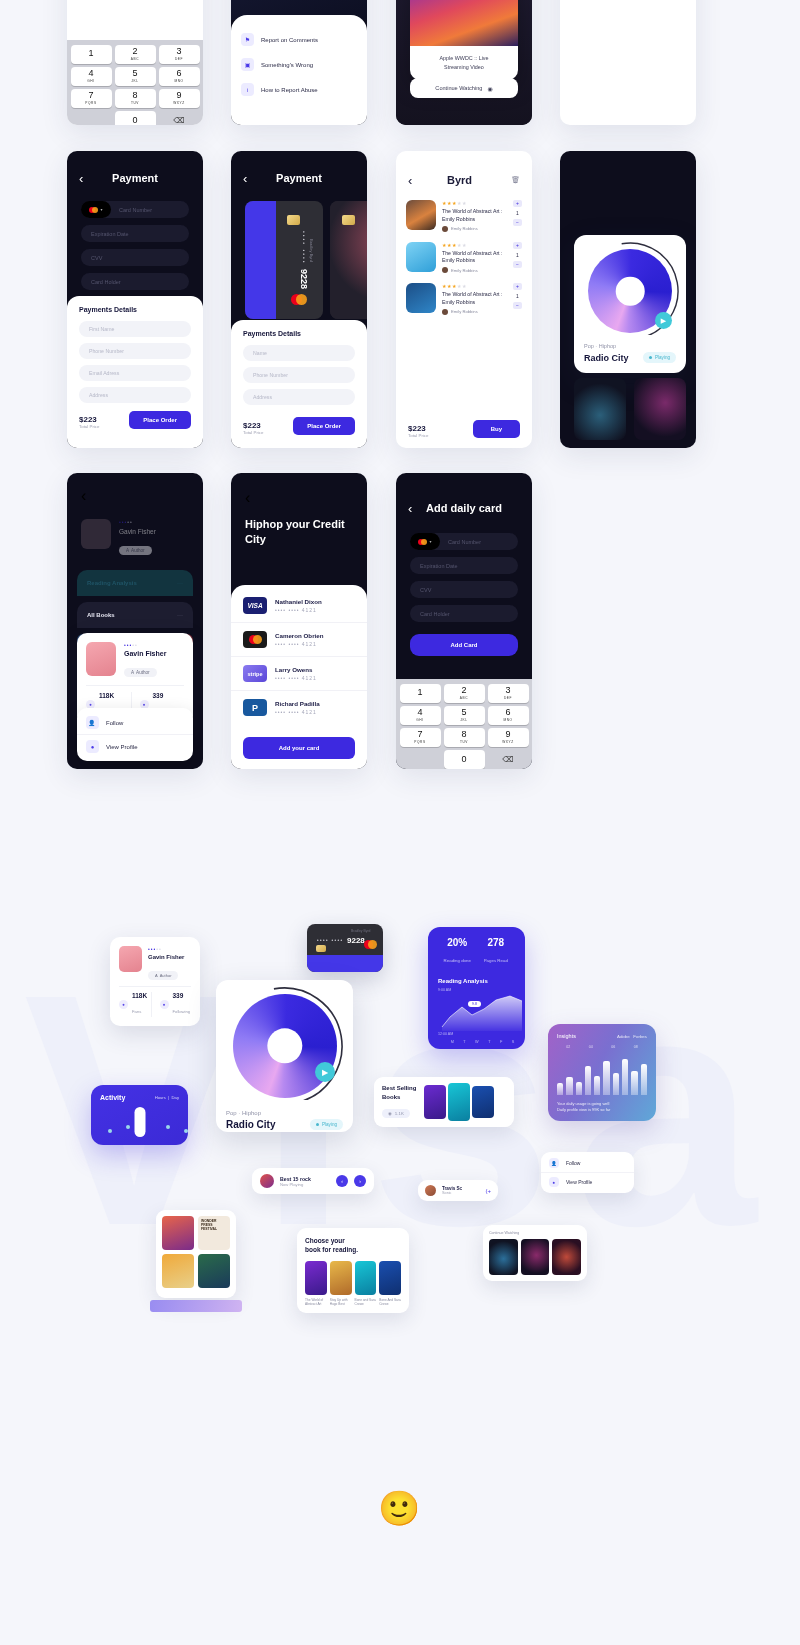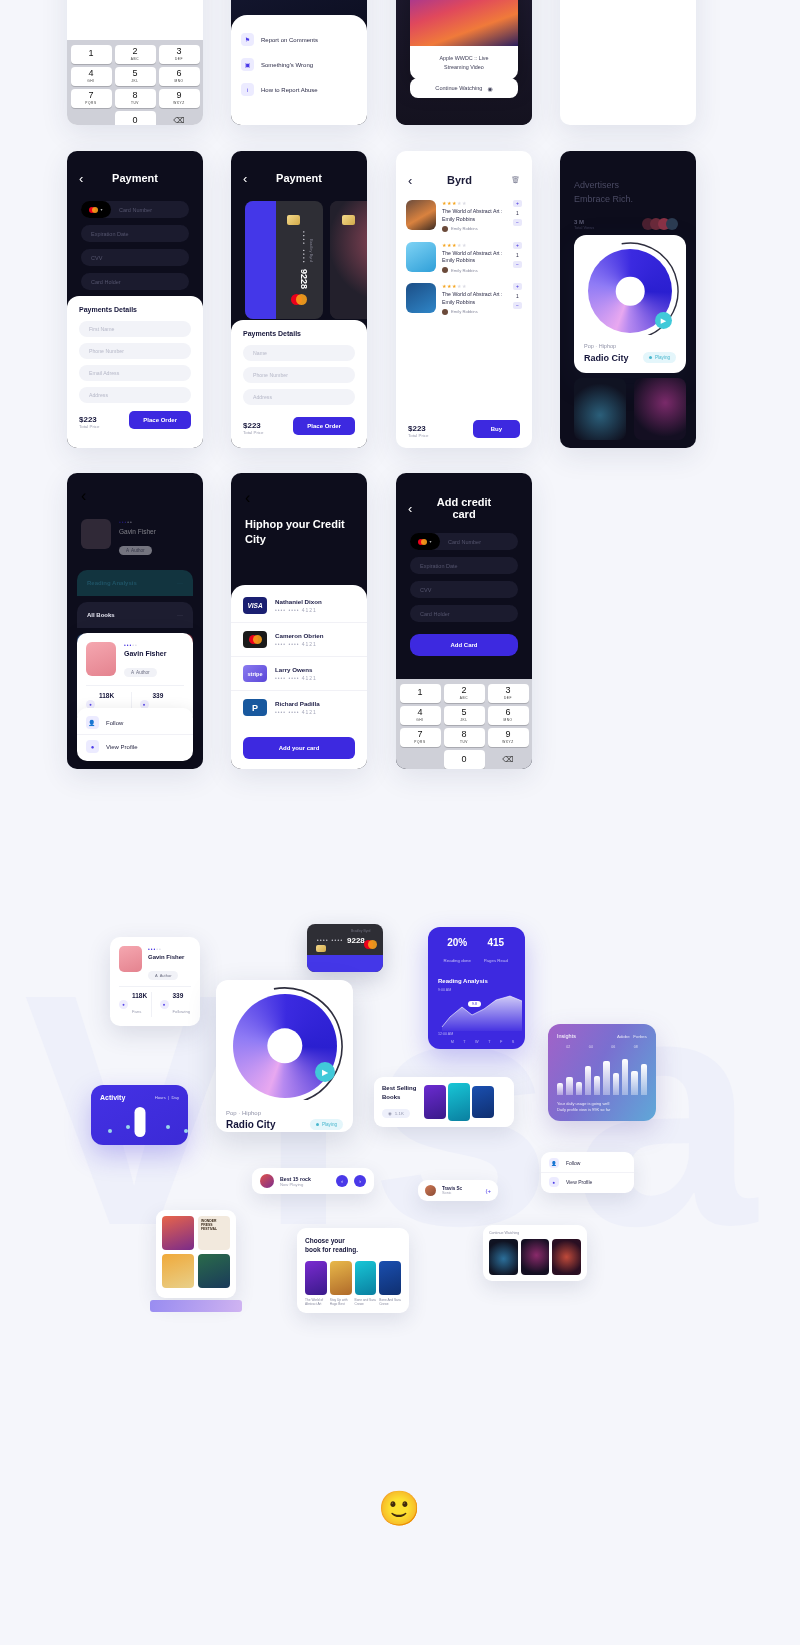--- a/index.html
+++ b/index.html
@@ -450,36 +450,20 @@
     <div style="position:absolute;left:0;right:0;bottom:0;padding:10px 12px;display:flex;align-items:flex-end;justify-content:space-between;">
       <div>
         <div class="price">$223</div>
         <div class="pricelbl">Total Price</div>
       </div>
       <div class="btnprim" style="padding:6px 18px;">Buy</div>
     </div>
   </div>
 
   <div class="phone dark" style="left:560px; top:151px; width:136px; height:297px;">
-    <div style="padding:28px 14px 0;">
-      <div style="font-size:9px;color:#4a4a63;line-height:1.5;">Advertisers</div>
-      <div style="font-size:9px;color:#4a4a63;line-height:1.5;">Embrace Rich.</div>
-      <div style="display:flex;align-items:center;justify-content:space-between;margin-top:12px;">
-        <div>
-          <div style="font-size:6px;color:#595971;font-weight:700;">3 M</div>
-          <div style="font-size:4px;color:#3d3d55;">Total Views</div>
-        </div>
-        <div style="position:relative;width:40px;height:12px;">
-          <i style="position:absolute;left:0;top:0;width:12px;height:12px;border-radius:50%;background:#4a2030;"></i>
-          <i style="position:absolute;left:8px;top:0;width:12px;height:12px;border-radius:50%;background:#6a2a3a;"></i>
-          <i style="position:absolute;left:16px;top:0;width:12px;height:12px;border-radius:50%;background:#8a3246;"></i>
-          <i style="position:absolute;left:24px;top:0;width:12px;height:12px;border-radius:50%;background:#2c3c52;"></i>
-        </div>
-      </div>
-    </div>
 
     <div class="rcard" style="left:14px; top:84px; width:112px; height:138px;">
       <div class="disc" style="width:84px;height:84px;margin:4px auto 0;"></div>
       <svg width="112" height="96" style="position:absolute;left:0;top:4px;">
         <circle cx="56" cy="52" r="48" fill="none" stroke="#2e2e3e" stroke-width="1.4" stroke-dasharray="170 302" transform="rotate(-100 56 52)"></circle>
       </svg>
       <div class="playbtn" style="width:17px;height:17px;right:14px;bottom:44px;font-size:7px;">▶</div>
       <div style="margin-top:10px;">
         <div class="genre">Pop  ·  Hiphop</div>
         <div style="display:flex;align-items:center;justify-content:space-between;margin-top:3px;">
@@ -599,21 +583,21 @@
              <div class="cnum">•••• •••• 4121</div>
           </div>
       </div>
       <div class="btnprim" style="position:absolute;left:12px;right:12px;bottom:10px;padding:8px 0;border-radius:6px;">Add your card</div>
     </div>
   </div>
 
   <div class="phone dark" style="left:396px; top:473px; width:136px; height:296px;">
     <div class="hdr" style="margin-top:20px;">
       <span class="back">‹</span>
-      <span class="ttl">Add credit card</span>
+      <span class="ttl">Add daily card</span>
     </div>
     <div class="field withbrand" style="margin-top:10px;">
       <div class="brandchip">
           <span class="mc">
             <i></i>
             <i></i>
           </span>
           <span class="caret">▾</span>
         </div>
       <span>Card Number</span>
@@ -710,21 +694,21 @@
       <span style="display:inline-block;position:relative;width:13px;height:9px;">
         <i style="position:absolute;left:0;top:0;width:9px;height:9px;border-radius:50%;background:#eb001b;"></i>
         <i style="position:absolute;left:4px;top:0;width:9px;height:9px;border-radius:50%;background:#f79e1b;opacity:.9;"></i>
       </span>
     </div>
   </div>
 
   <div class="ra" style="position:absolute;left:428px;top:47px;width:97px;height:122px;">
     <div class="rastats">
       <div class="rastat"><b>20%</b><s>Reading done</s></div>
-      <div class="rastat"><b>415</b><s>Pages Read</s></div>
+      <div class="rastat"><b>278</b><s>Pages Read</s></div>
     </div>
     <div class="ralbl">Reading Analysis</div>
     <div class="ratick">9:00 AM</div>
     <svg width="97" height="44" style="position:absolute;left:0;bottom:18px;">
       <defs>
           <linearGradient id="rg" x1="0" y1="0" x2="0" y2="1">
         <stop offset="0" stop-color="#ffffff" stop-opacity=".75"></stop>
             <stop offset="1" stop-color="#ffffff" stop-opacity=".05"></stop>
       </linearGradient>
         </defs>

